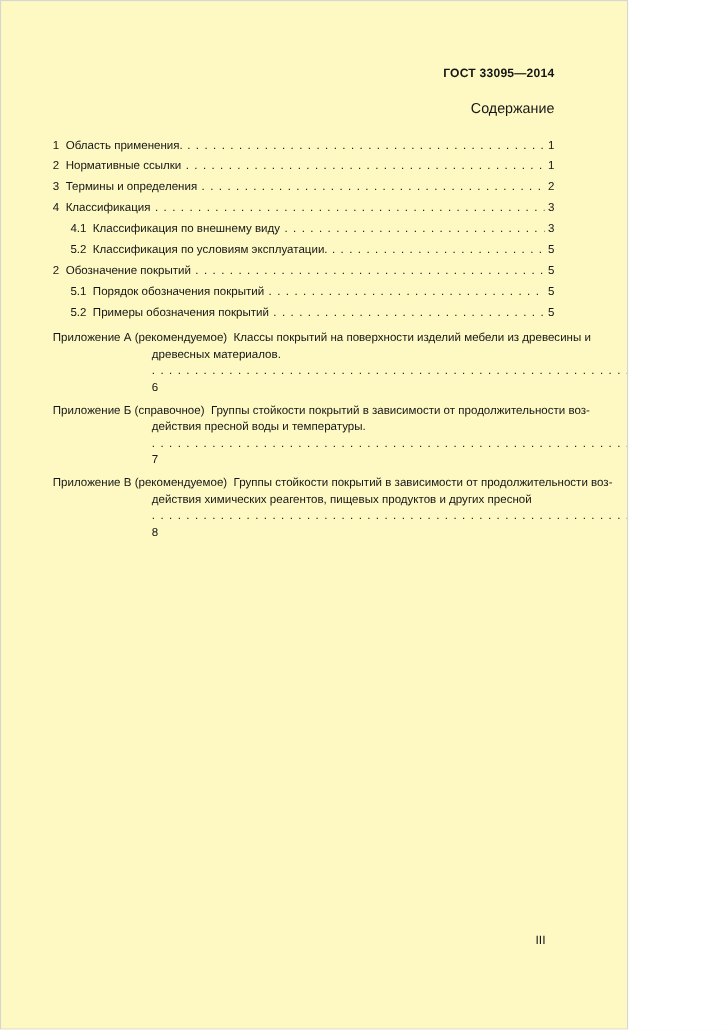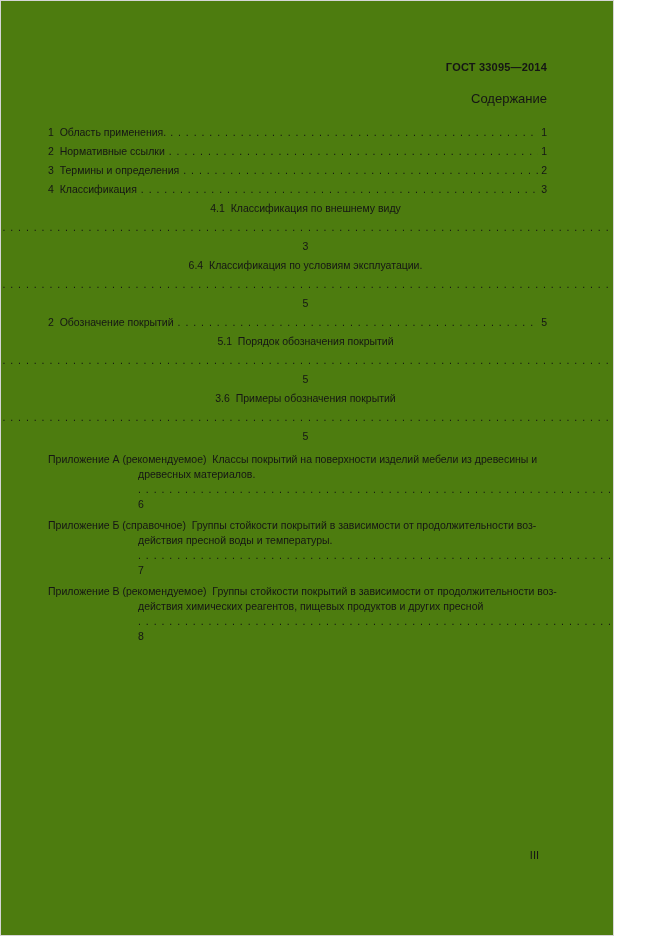--- a/index.html
+++ b/index.html
@@ -1,21 +1,21 @@
 <!DOCTYPE html>
 <html><head>
 <meta charset="utf-8">
 <style>
   html, body { margin: 0; padding: 0; background: #ffffff; }
   .page {
     position: relative;
-    width: 614px;
+    width: 571px;
     height: 936px;
     box-sizing: border-box;
-    background: #4d7c0f;
+    background: #fef9c3;
     border: 1px solid #d6d6d6;
     font-family: "Liberation Sans", sans-serif;
     color: #151515;
     overflow: hidden;
   }
   .content { padding: 60px 66px 0 47px; }
 
   .doc-number {
     text-align: right;
     font-weight: bold;
@@ -30,21 +30,21 @@
     line-height: 13px;
     margin: 18px 0 18px 0;
   }
 
   .toc { font-size: 10.5px; }
   .toc-row {
     display: flex;
     align-items: center;
     line-height: 19px;
   }
-  .toc-row.sub { padding-left: 16px; flex-direction: column; }
+  .toc-row.sub { padding-left: 16px; }
   .label { white-space: pre; }
   .dots {
     flex: 1 1 auto;
     overflow: hidden;
     white-space: nowrap;
     margin: 0 3px 0 4px;
     color: #151515;
   }
   .dots::after {
     content: ". . . . . . . . . . . . . . . . . . . . . . . . . . . . . . . . . . . . . . . . . . . . . . . . . . . . . . . . . . . . . . . . . . . . . . . . . . . . . . . . . . . . . . . . . . . . . . . . . . . . . . . .";
@@ -104,39 +104,39 @@
         <span class="pagenum">3</span>
       </div>
 
       <div class="toc-row sub">
         <span class="label">4.1  Классификация по внешнему виду</span>
         <span class="dots"></span>
         <span class="pagenum">3</span>
       </div>
 
       <div class="toc-row sub">
-        <span class="label">6.4  Классификация по условиям эксплуатации.</span>
+        <span class="label">5.2  Классификация по условиям эксплуатации.</span>
         <span class="dots"></span>
         <span class="pagenum">5</span>
       </div>
 
       <div class="toc-row">
         <span class="label">2  Обозначение покрытий</span>
         <span class="dots"></span>
         <span class="pagenum">5</span>
       </div>
 
       <div class="toc-row sub">
         <span class="label">5.1  Порядок обозначения покрытий</span>
         <span class="dots"></span>
         <span class="pagenum">5</span>
       </div>
 
       <div class="toc-row sub">
-        <span class="label">3.6  Примеры обозначения покрытий</span>
+        <span class="label">5.2  Примеры обозначения покрытий</span>
         <span class="dots"></span>
         <span class="pagenum">5</span>
       </div>
 
       <div class="appendix">
         <div class="line1">Приложение А (рекомендуемое)  Классы покрытий на поверхности изделий мебели из древесины и</div>
         <div class="line2">
           <span class="label">древесных материалов.</span>
           <span class="dots"></span>
           <span class="pagenum">6</span>

